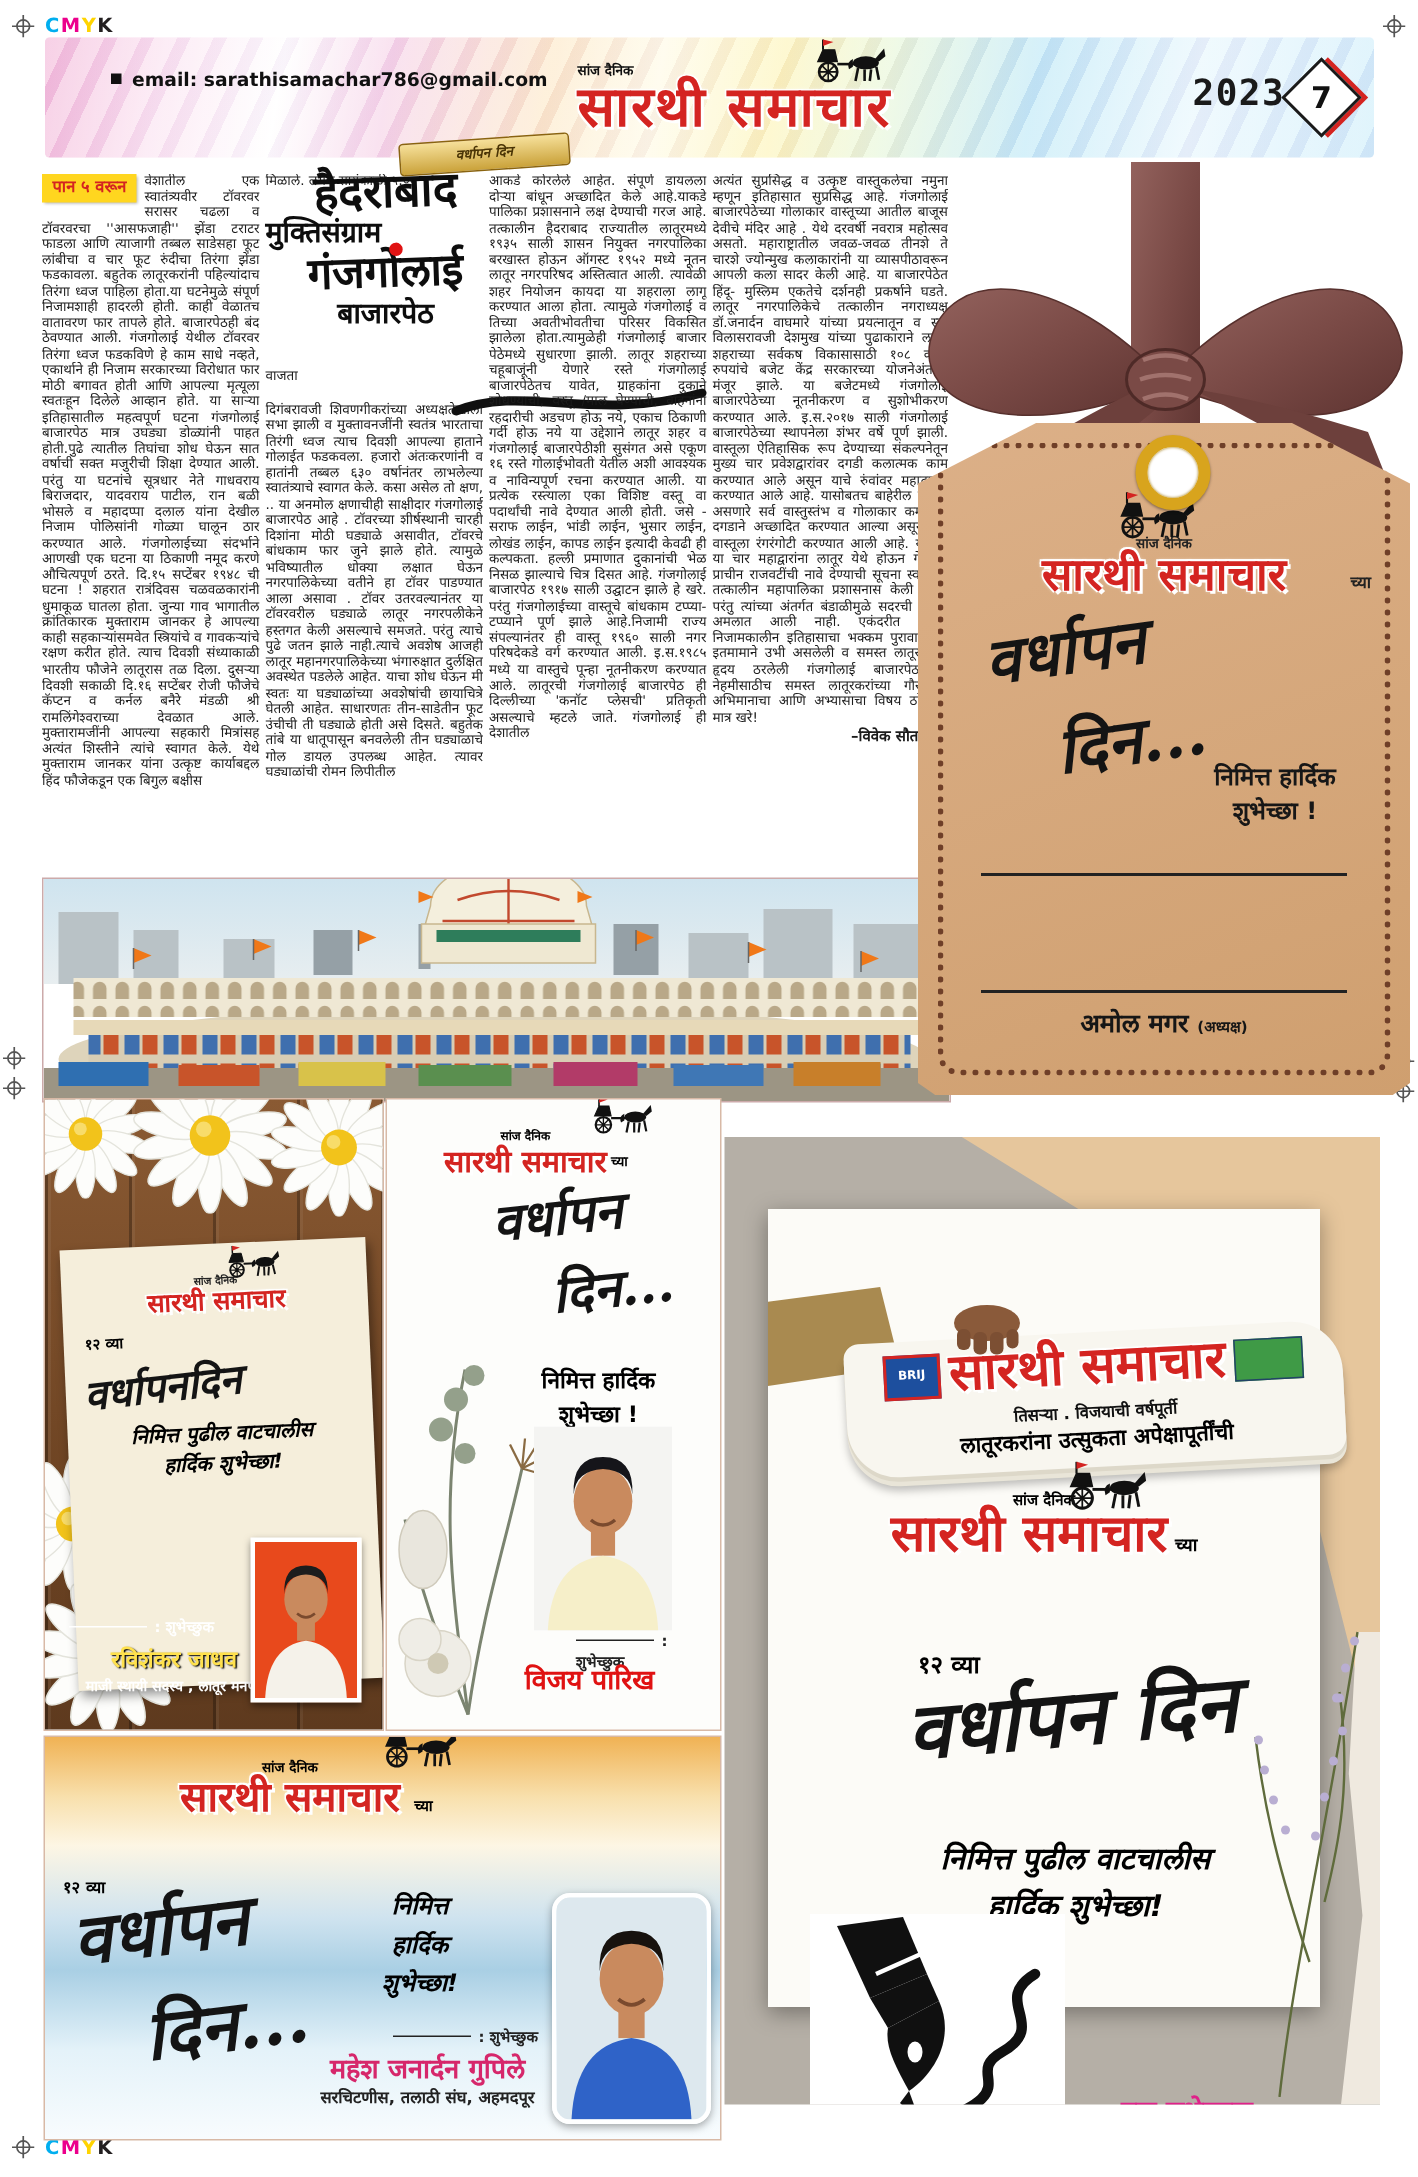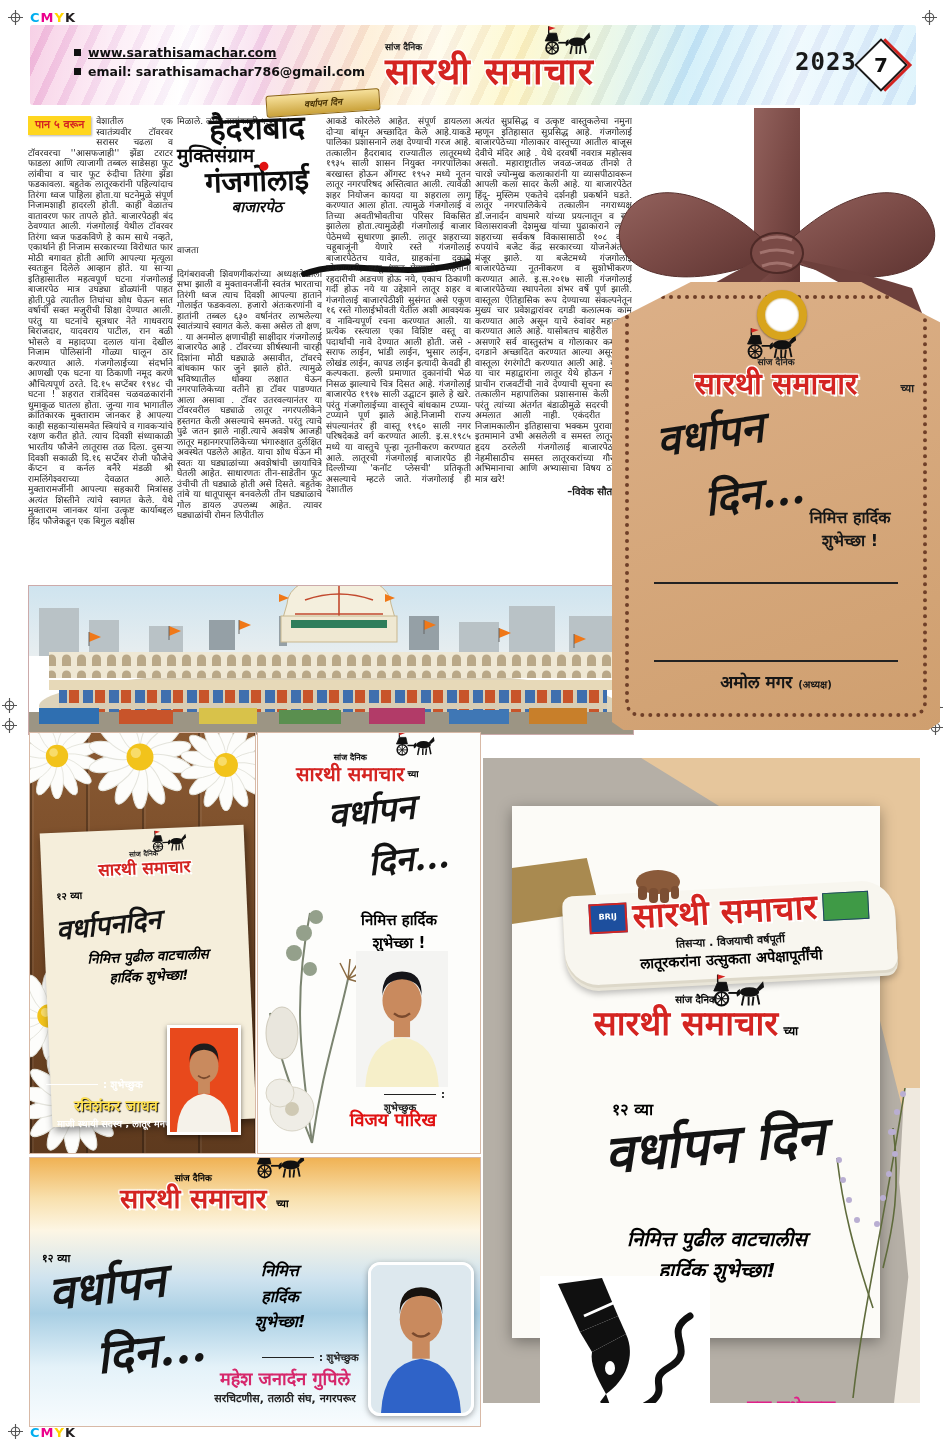--- a/index.html
+++ b/index.html
@@ -46,21 +46,21 @@
   .col{position:absolute;width:145px;height:466px;font-size:9px;line-height:1.17;text-align:justify;
        color:#1c1c1c;overflow:hidden;}
   .fromref{float:left;background:#ffd61f;color:#d42421;font-weight:bold;font-size:11px;
     padding:3px 7px;margin:0 5px 3px 0;box-shadow:1px 1px 2px rgba(0,0,0,.3);}
   .headline{left:173px;top:112px;width:168px;z-index:2;text-align:center;color:#0d0d0d;
     font-family:"DejaVu Serif","Liberation Serif",serif;font-weight:bold;}
   .headline .h1{font-size:31px;line-height:1.05;transform:rotate(-2deg);}
   .headline .h2{font-size:19px;line-height:1.15;text-align:left;margin-left:4px;}
   .headline .h3{font-size:29px;line-height:1.1;transform:rotate(-2deg);position:relative;}
   .headline .h3 i{position:absolute;top:-4px;left:52%;width:9px;height:9px;border-radius:50%;background:#e01212;}
-  .headline .h4{font-size:15px;line-height:1.2;font-style:italic;}
+  .headline .h4{font-size:19px;line-height:1.2;}
   .sideword{left:177px;top:243px;font-size:9px;color:#1c1c1c;z-index:3;}
   .byline{display:block;text-align:right;font-weight:bold;font-size:10px;margin-top:2px;}
   
   .photo{left:28px;top:585px;width:604px;height:148px;overflow:hidden;border:1px solid #caa;}
   
   .tag{left:612px;top:282px;width:328px;height:448px;background:linear-gradient(160deg,#dcb088,#cf9f6f);
     clip-path:polygon(24% 0,76% 0,100% 9%,100% 98.2%,96.5% 100%,3.5% 100%,0 98.2%,0 9%);}
   .tagdots{position:absolute;inset:13px;border:4px dotted #6f3f28;border-radius:14px;}
   .eyelet{left:757px;top:290px;width:34px;height:34px;border-radius:50%;z-index:6;background:#fff;
     border:8px solid #d8a41d;box-shadow:0 1px 2px rgba(0,0,0,.4), inset 0 0 2px #9a7208;}
@@ -191,21 +191,20 @@
  <path d="M8 0 V16 M0 8 H16" stroke="#555" stroke-width="1.2"></path>
       </svg></span>
   <span class="abs regmark" style="left:8px;top:1424px"><svg viewBox="0 0 16 16" width="15" height="15">
  <circle cx="8" cy="8" r="4.5" fill="none" stroke="#555" stroke-width="1.2"></circle>
  <path d="M8 0 V16 M0 8 H16" stroke="#555" stroke-width="1.2"></path>
       </svg></span>
   <span class="abs cmyk" style="left:30px;top:1425px"><b>C</b><b>M</b><b>Y</b><b>K</b></span>
 
   <div class="abs banner">
     <div class="abs bullets">
-      <div><span class="sq"></span><span class="site">www.sarathisamachar.com</span></div>
       <div><span class="sq"></span><span>email: sarathisamachar786@gmail.com</span></div>
     </div>
   </div>
   <div class="abs ribbon">वर्धापन दिन</div>
   <div class="abs banner-title">
     <div class="ed-label">सांज दैनिक</div>
     <span class="chariot abs" style="left:155px;top:-14px;width:52px;height:30px"><svg viewBox="0 0 60 34" width="100%" height="100%">
  <g fill="#111" stroke="#111">
   <circle cx="14" cy="25" r="7" fill="none" stroke-width="2"></circle>
   <path d="M14 18 v14 M7 25 h14 M9 20 l10 10 M19 20 l-10 10" stroke-width="1.2"></path>
@@ -726,21 +725,21 @@
     <div class="anniv">१२ व्या</div>
     <div class="script ev1">वर्धापन</div>
     <div class="script ev2">दिन...</div>
     <div class="msg">
       <div>निमित्त</div>
         <div>हार्दिक</div>
         <div>शुभेच्छा!</div>
     </div>
     <div class="ww wellwisher"><span class="wline"></span><span>: शुभेच्छुक</span></div>
     <div class="nm">महेश जनार्दन गुपिले</div>
-    <div class="rl">सरचिटणीस, तलाठी संघ, नगरपरूर</div>
+    <div class="rl">सरचिटणीस, तलाठी संघ, अहमदपूर</div>
     <div class="pic">
         <span class="person" style="display: block; width: 100%; height: 100%;"><svg viewBox="0 0 80 120" width="100%" height="100%" preserveAspectRatio="none">
   <rect width="80" height="120" fill="#dde8ee"></rect>
   <ellipse cx="40" cy="44" rx="17" ry="20" fill="#c98a5e"></ellipse>
   <path d="M23 40 Q22 18 40 18 Q58 18 57 40 Q56 26 40 25 Q24 26 23 40 Z" fill="#17120e"></path>
   <rect x="33" y="60" width="14" height="16" fill="#c98a5e"></rect>
   <path d="M8 120 Q10 80 40 76 Q70 80 72 120 Z" fill="#2f63c8"></path>
   <path d="M33 55 q7 6 14 0" stroke="#7a4a2e" stroke-width="2" fill="none"></path>
  </svg></span>
       </div>

